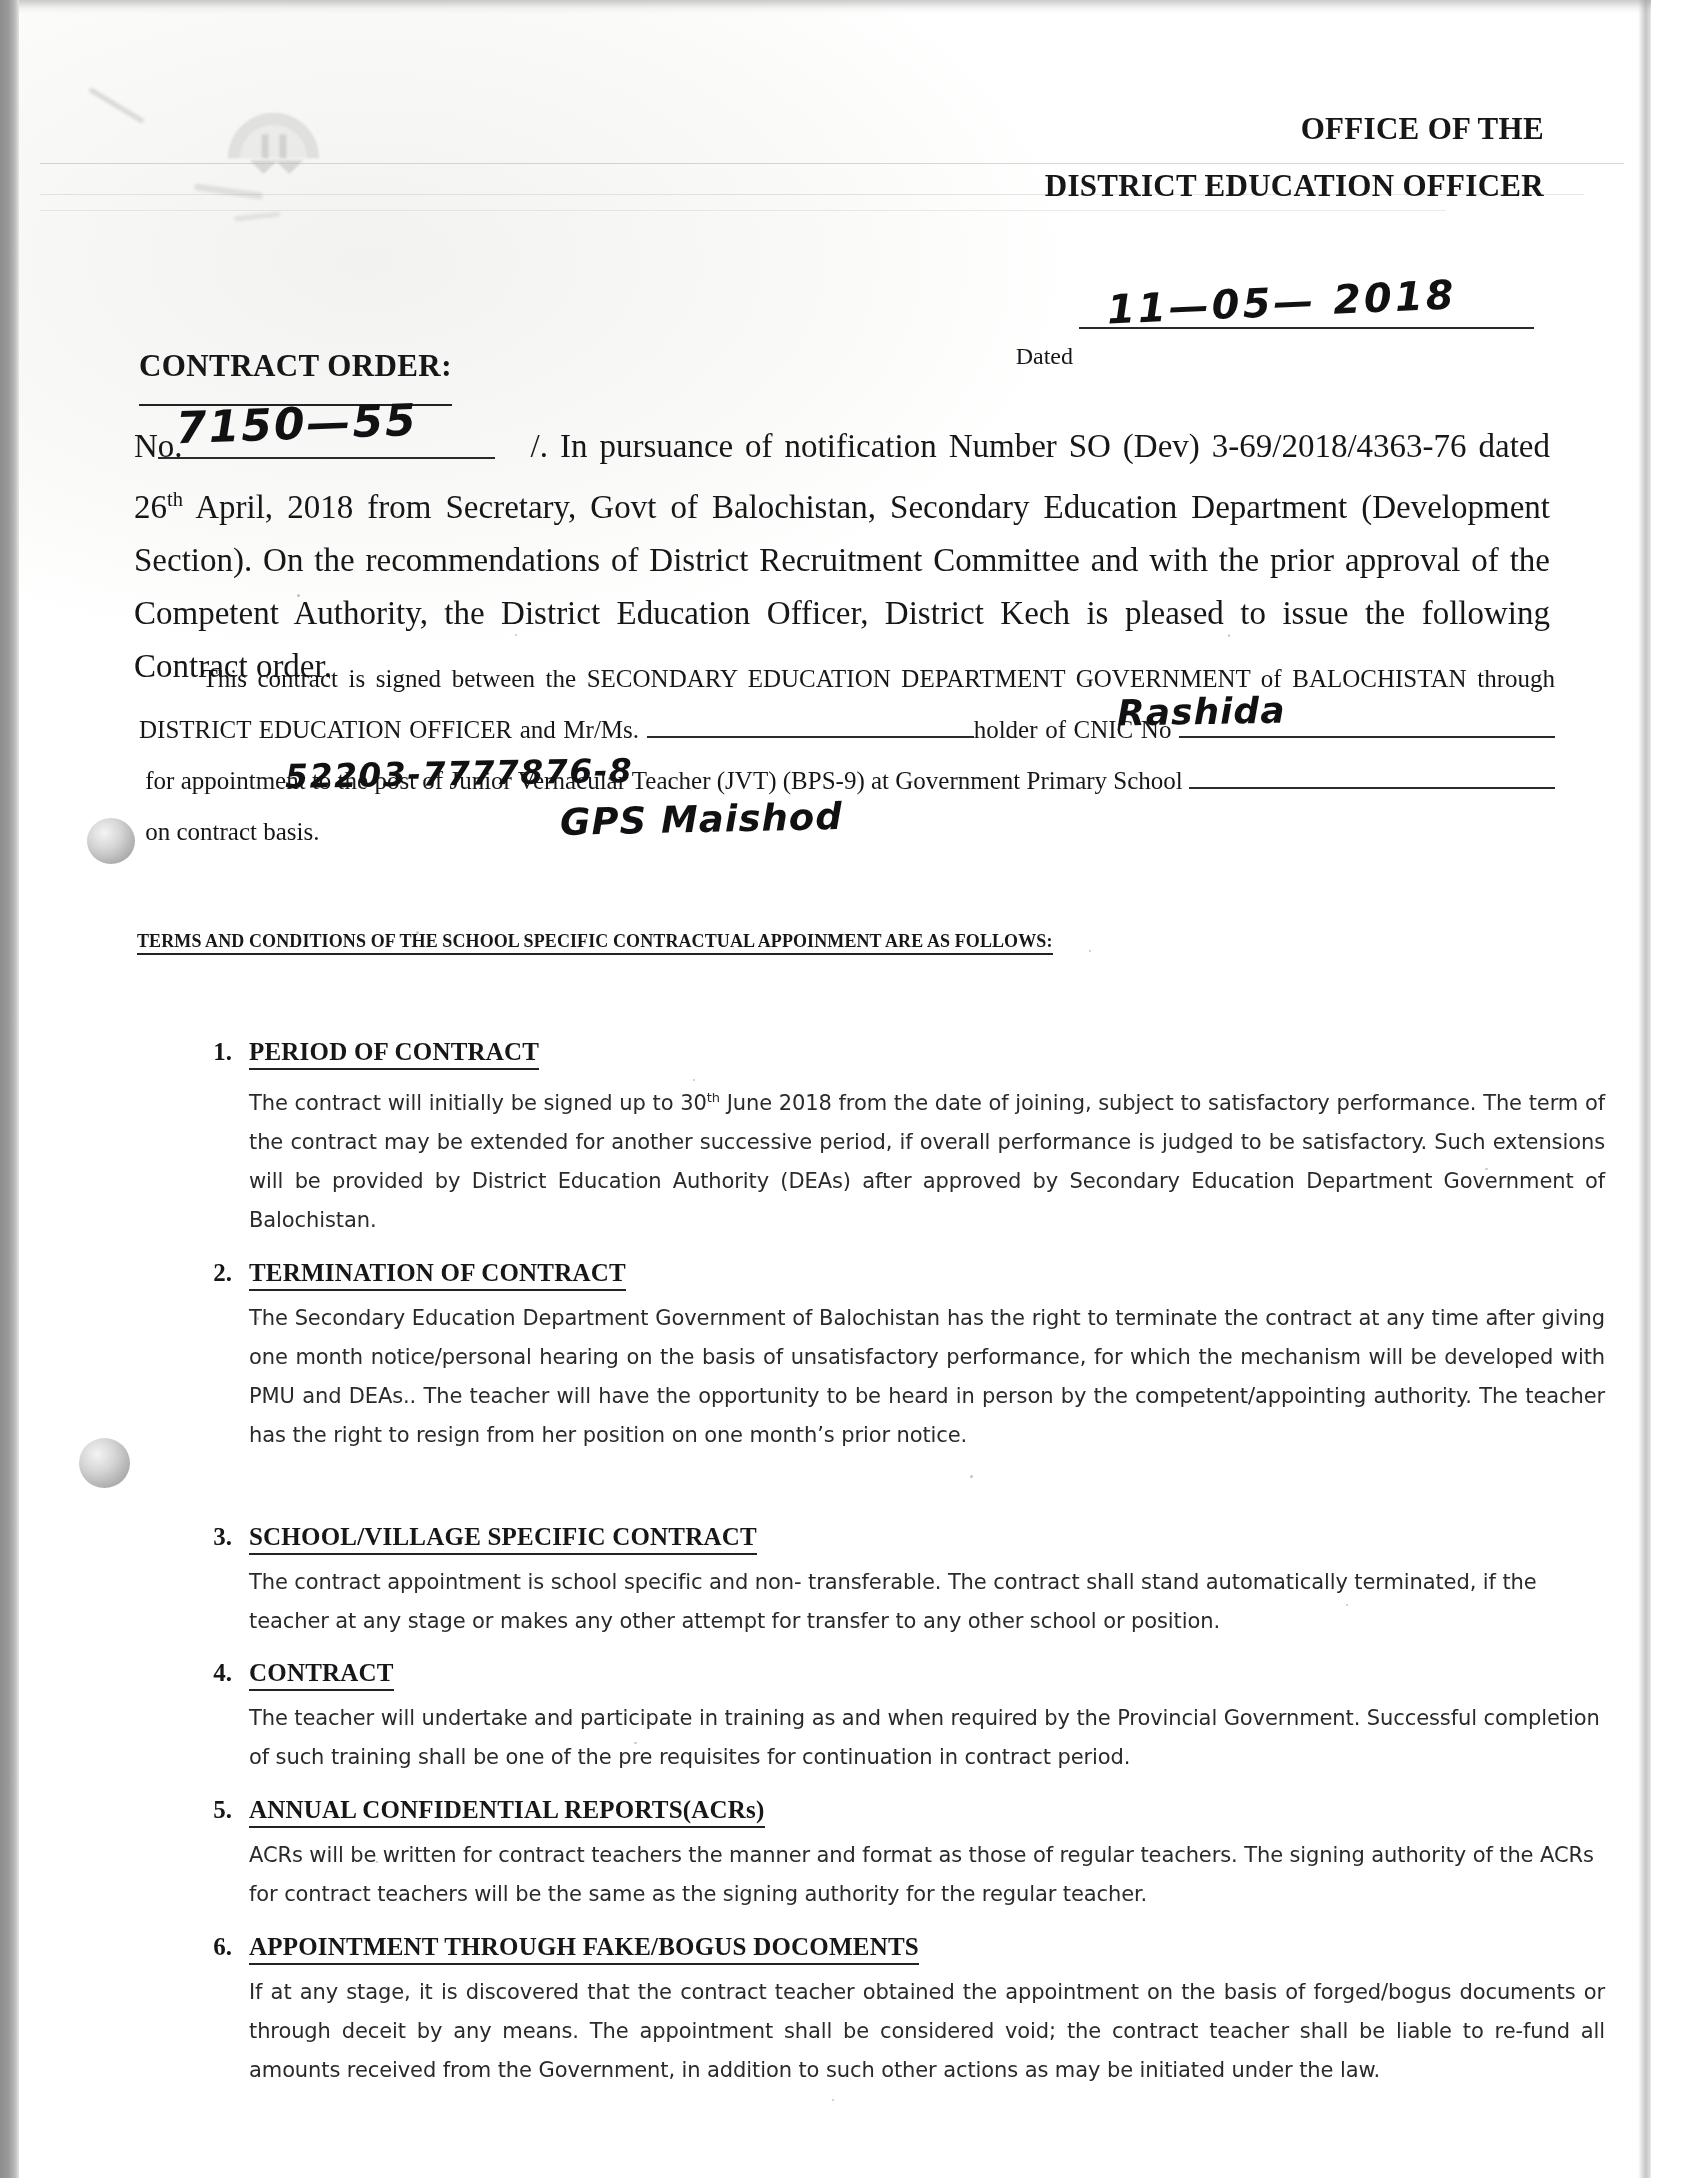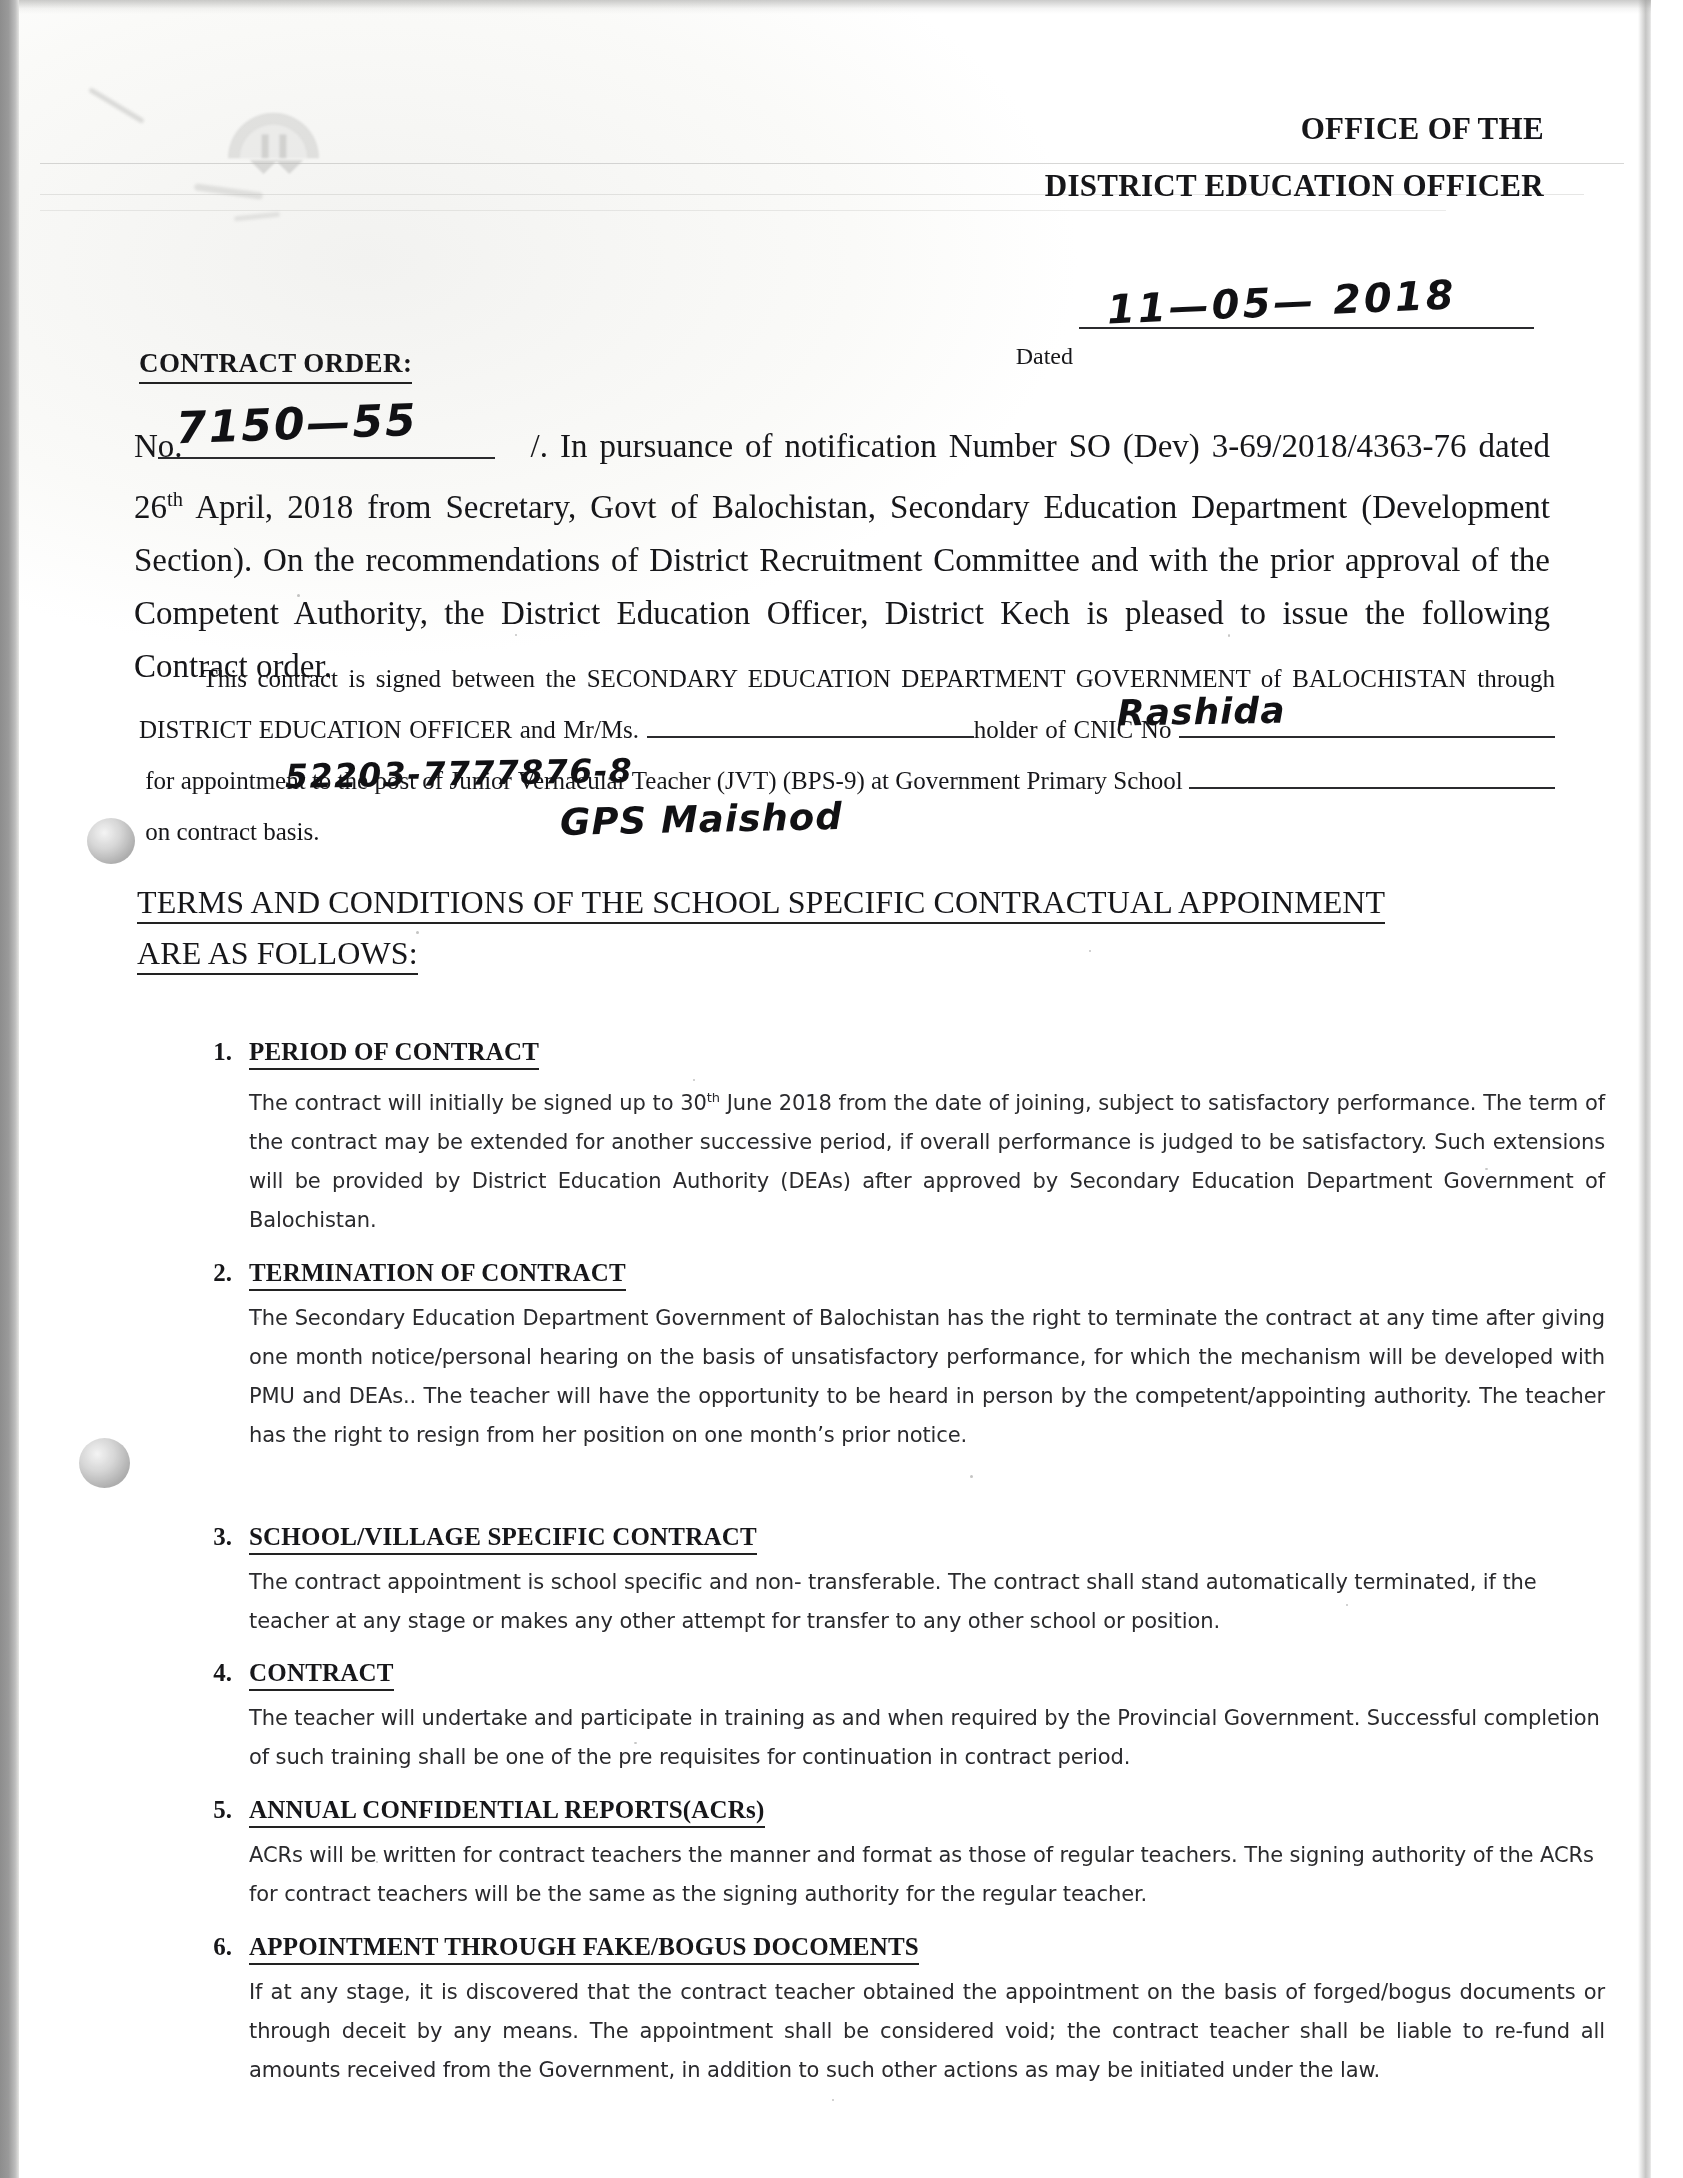--- a/index.html
+++ b/index.html
@@ -47,42 +47,42 @@
   .hdr{
     text-align:right;font-weight:bold;letter-spacing:0.3px;
   }
   #hdr1{position:absolute;left:693px;top:111px;width:851px;font-size:31px;}
   #hdr2{position:absolute;left:693px;top:168px;width:851px;font-size:31px;}
   #hdr3{position:absolute;left:693px;top:226px;width:851px;font-size:28px;font-weight:bold;text-align:center;}
   #datedrow{position:absolute;left:693px;top:297px;width:851px;text-align:right;font-size:24px;margin-top:46px;}
   #datedrow .lbl{font-weight:normal;}
   #datedline{position:absolute;left:1079px;top:327px;width:455px;height:2px;background:#2b2b2e;}
 
-  #coTitle{position:absolute;left:139px;top:348px;font-size:27px;font-weight:bold;
-           letter-spacing:0.4px;border-bottom:2px solid #222;padding-bottom:3px;}
+  #coTitle{position:absolute;left:139px;top:348px;font-size:31px;font-weight:bold;
+           letter-spacing:0.4px;border-bottom:2px solid #222;padding-bottom:20px;}
 
   #bodyTop{
     position:absolute;left:134px;top:420px;width:1416px;
     font-size:33px;line-height:53px;text-align:justify;text-justify:inter-word;
   }
   #noLine{position:absolute;left:158px;top:457px;width:337px;height:2px;background:#2b2b2e;}
 
   #para2{
     position:absolute;left:139px;top:653px;width:1416px;
     font-size:25px;line-height:51px;text-align:justify;text-justify:inter-word;
   }
   .b{font-weight:normal;}
   .fill{display:inline-block;border-bottom:2px solid #2b2b2e;vertical-align:baseline;}
   #fillName{width:327px;}
   #fillCnic{width:376px;}
   #fillSchool{width:366px;}
 
   #terms{
-    position:absolute;left:137px;top:877px;width:1307px;
-    font-size:32px;font-weight:normal;line-height:51px;letter-spacing:0.1px;
+    position:absolute;left:137px;top:916px;width:1307px;
+    font-size:18px;font-weight:bold;line-height:51px;letter-spacing:0.1px;
   }
   #terms span{border-bottom:2px solid #222;padding-bottom:2px;}
 
   
   .clause{position:absolute;width:1436px;}
   .cnum{position:absolute;left:0;top:0;width:44px;text-align:right;font-size:25px;font-weight:bold;}
   .chead{position:absolute;left:61px;top:0;font-size:25px;font-weight:bold;letter-spacing:0.2px;
          border-bottom:2px solid #222;padding-bottom:2px;}
   .cbody{
     position:absolute;left:61px;top:40px;width:1356px;

